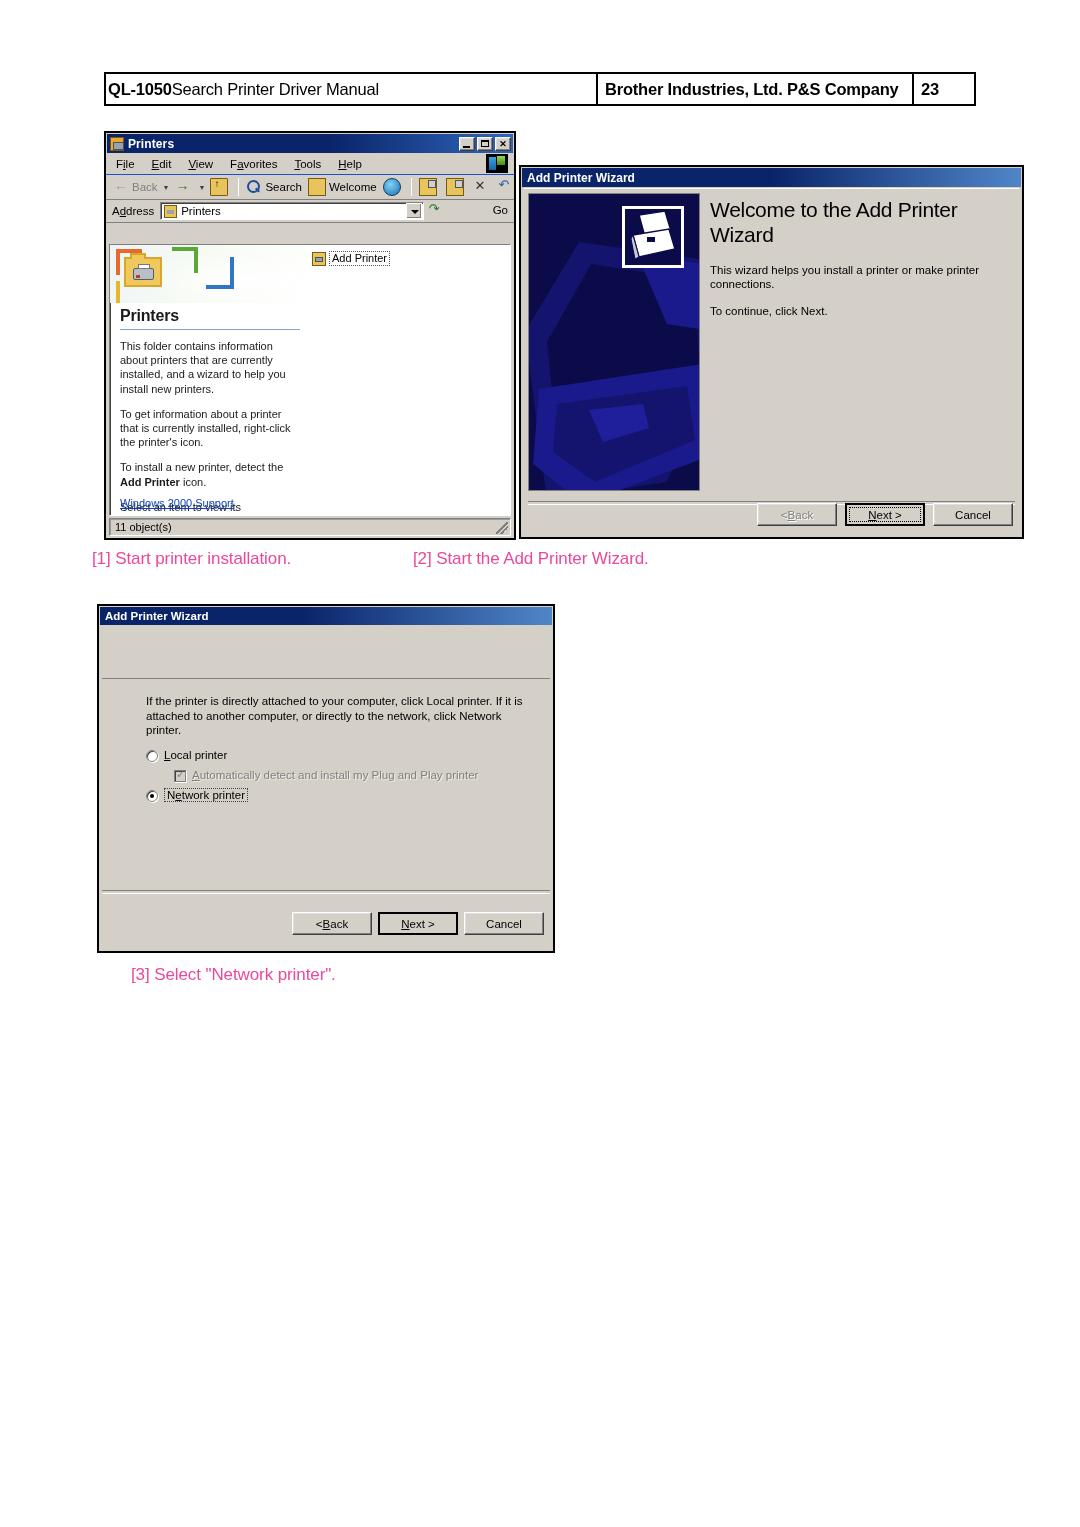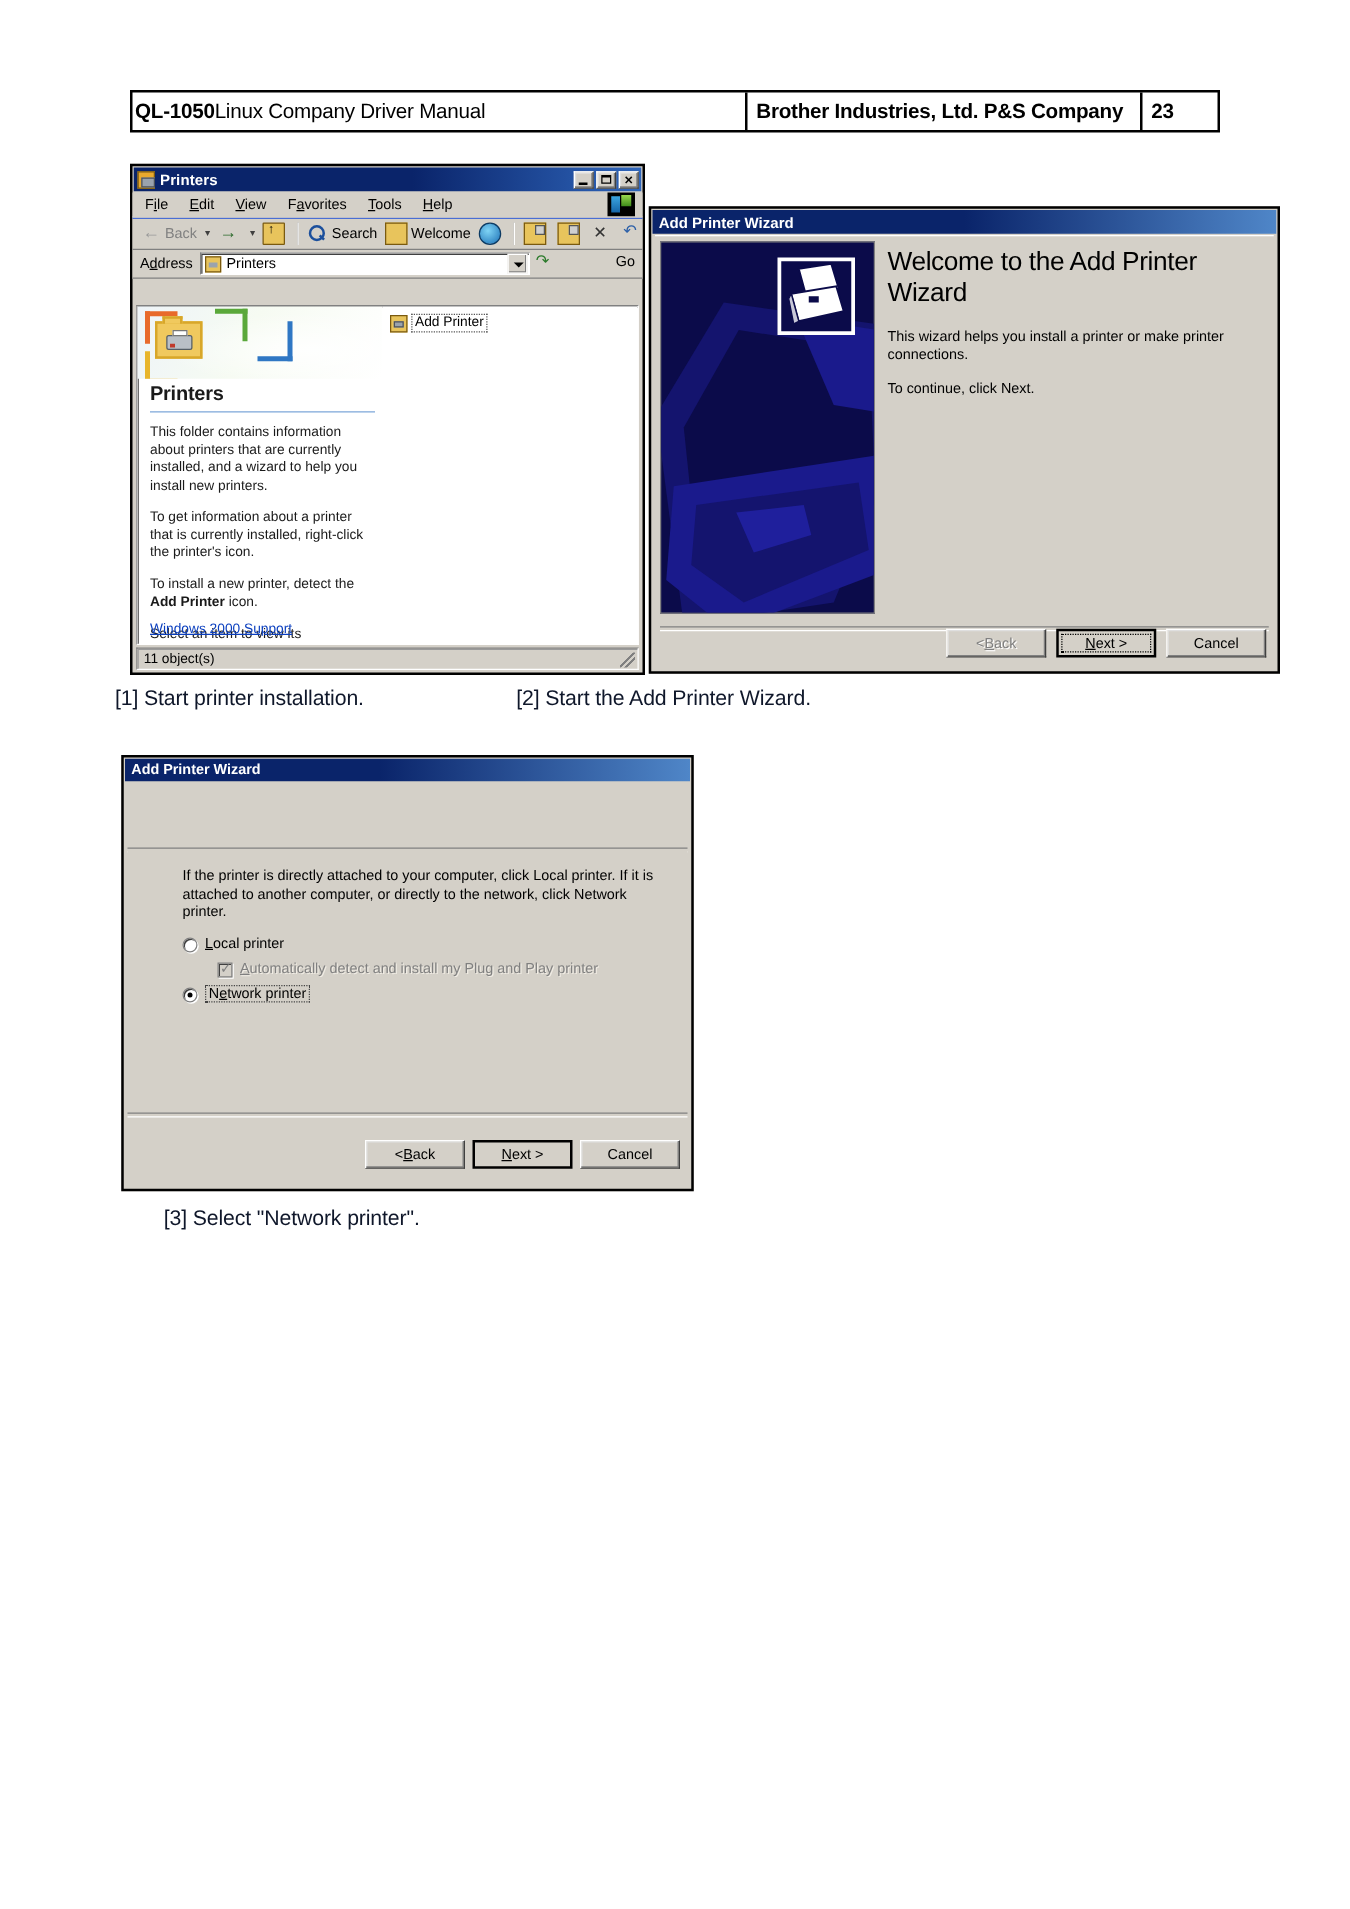--- a/index.html
+++ b/index.html
@@ -314,21 +314,21 @@
   }
   .wbtn.focusb:after{
     content:"";position:absolute;left:2px;right:2px;top:2px;bottom:2px;
     border:1px dotted #000;
   }
   .wbtn u{text-decoration:underline;}
 
   
   .cap{
     position:absolute;
-    font-size:17px;color:#0f172a;white-space:nowrap;letter-spacing:-0.1px;
+    font-size:17px;color:#ec4899;white-space:nowrap;letter-spacing:-0.1px;
   }
 
   
   .win3{
     position:absolute; left:97px; top:604px;
     width:458px; height:349px;
     box-sizing:border-box;
     background:#d4d0c8;
     border:2px solid #000;
     font-size:11.5px;color:#000;
@@ -396,21 +396,21 @@
   .w3-btnrow{
     position:absolute;right:9px;bottom:16px;display:flex;gap:6px;
   }
 </style>
 </head>
 <body>
 
 <div class="pg-header">
   <div class="cell c1">
     <b>QL-1050</b>
-      <span> Linux Company Driver Manual</span>
+      <span> Search Printer Driver Manual</span>
   </div>
   <div class="cell c2">
     <b>Brother Industries, Ltd. P&amp;S Company</b>
   </div>
   <div class="cell c3">
     <b>23</b>
   </div>
 </div>
 
 <div class="win1">

